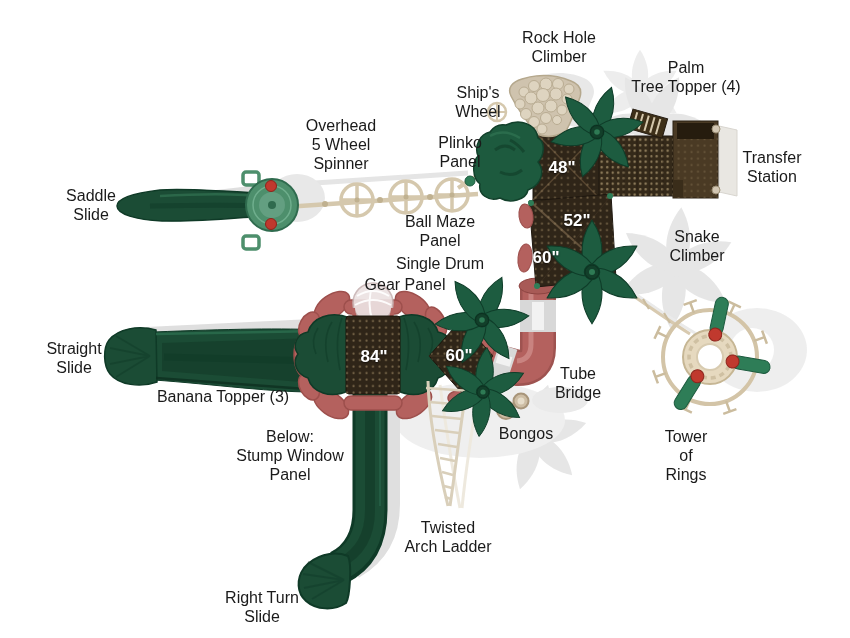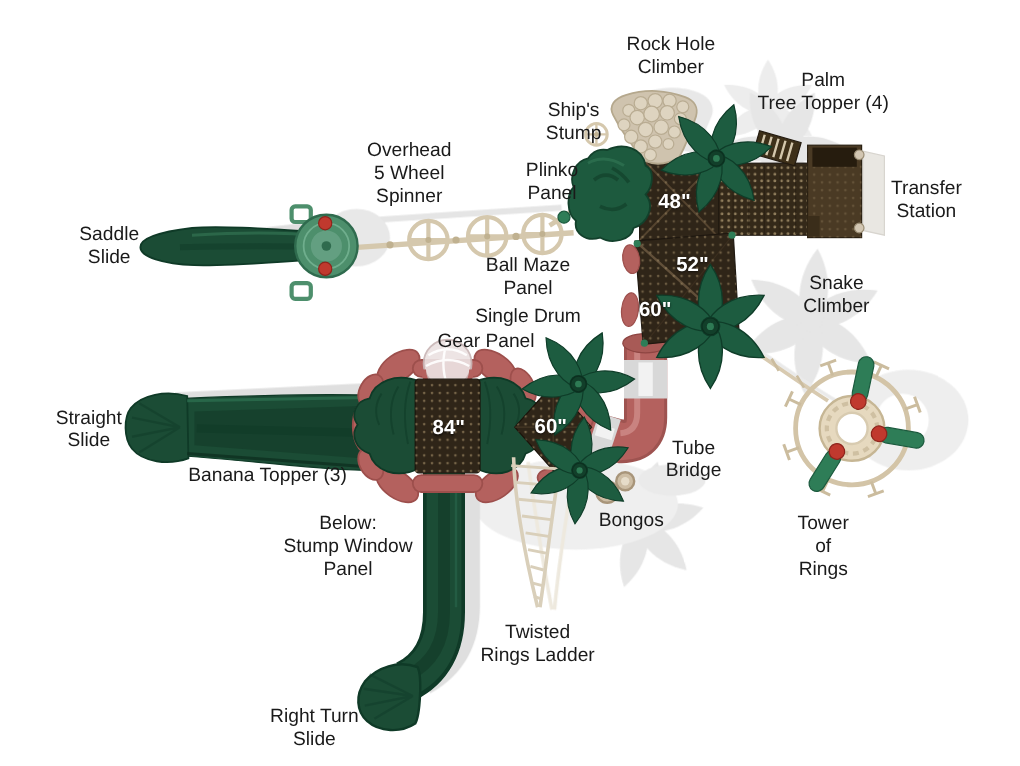--- a/index.html
+++ b/index.html
@@ -321,21 +321,21 @@
           <circle cx="483" cy="392" r="2.6" fill="#2e7a54"></circle>
     </g>
   </g>
 </svg>
 
 <div class="lbl" style="left:559px;top:28px">Rock Hole
 Climber</div>
 <div class="lbl" style="left:686px;top:58px">Palm
 Tree Topper (4)</div>
 <div class="lbl" style="left:478px;top:83px">Ship's
-Stump</div>
+Wheel</div>
 <div class="lbl" style="left:341px;top:116px">Overhead
 5 Wheel
 Spinner</div>
 <div class="lbl" style="left:460px;top:133px">Plinko
 Panel</div>
 <div class="lbl" style="left:772px;top:148px">Transfer
 Station</div>
 <div class="lbl" style="left:91px;top:186px">Saddle
 Slide</div>
 <div class="lbl" style="left:440px;top:212px">Ball Maze
@@ -350,21 +350,21 @@
 <div class="lbl" style="left:578px;top:364px">Tube
 Bridge</div>
 <div class="lbl" style="left:290px;top:427px">Below:
 Stump Window
 Panel</div>
 <div class="lbl" style="left:526px;top:424px">Bongos</div>
 <div class="lbl" style="left:686px;top:427px">Tower
 of
 Rings</div>
 <div class="lbl" style="left:448px;top:518px">Twisted
-Rings Ladder</div>
+Arch Ladder</div>
 <div class="lbl" style="left:262px;top:588px">Right Turn
 Slide</div>
 
 <div class="dim" style="left:562px;top:168px">48"</div>
 <div class="dim" style="left:577px;top:221px">52"</div>
 <div class="dim" style="left:546px;top:258px">60"</div>
 <div class="dim" style="left:374px;top:357px">84"</div>
 <div class="dim" style="left:459px;top:356px">60"</div>
 
 </div>

